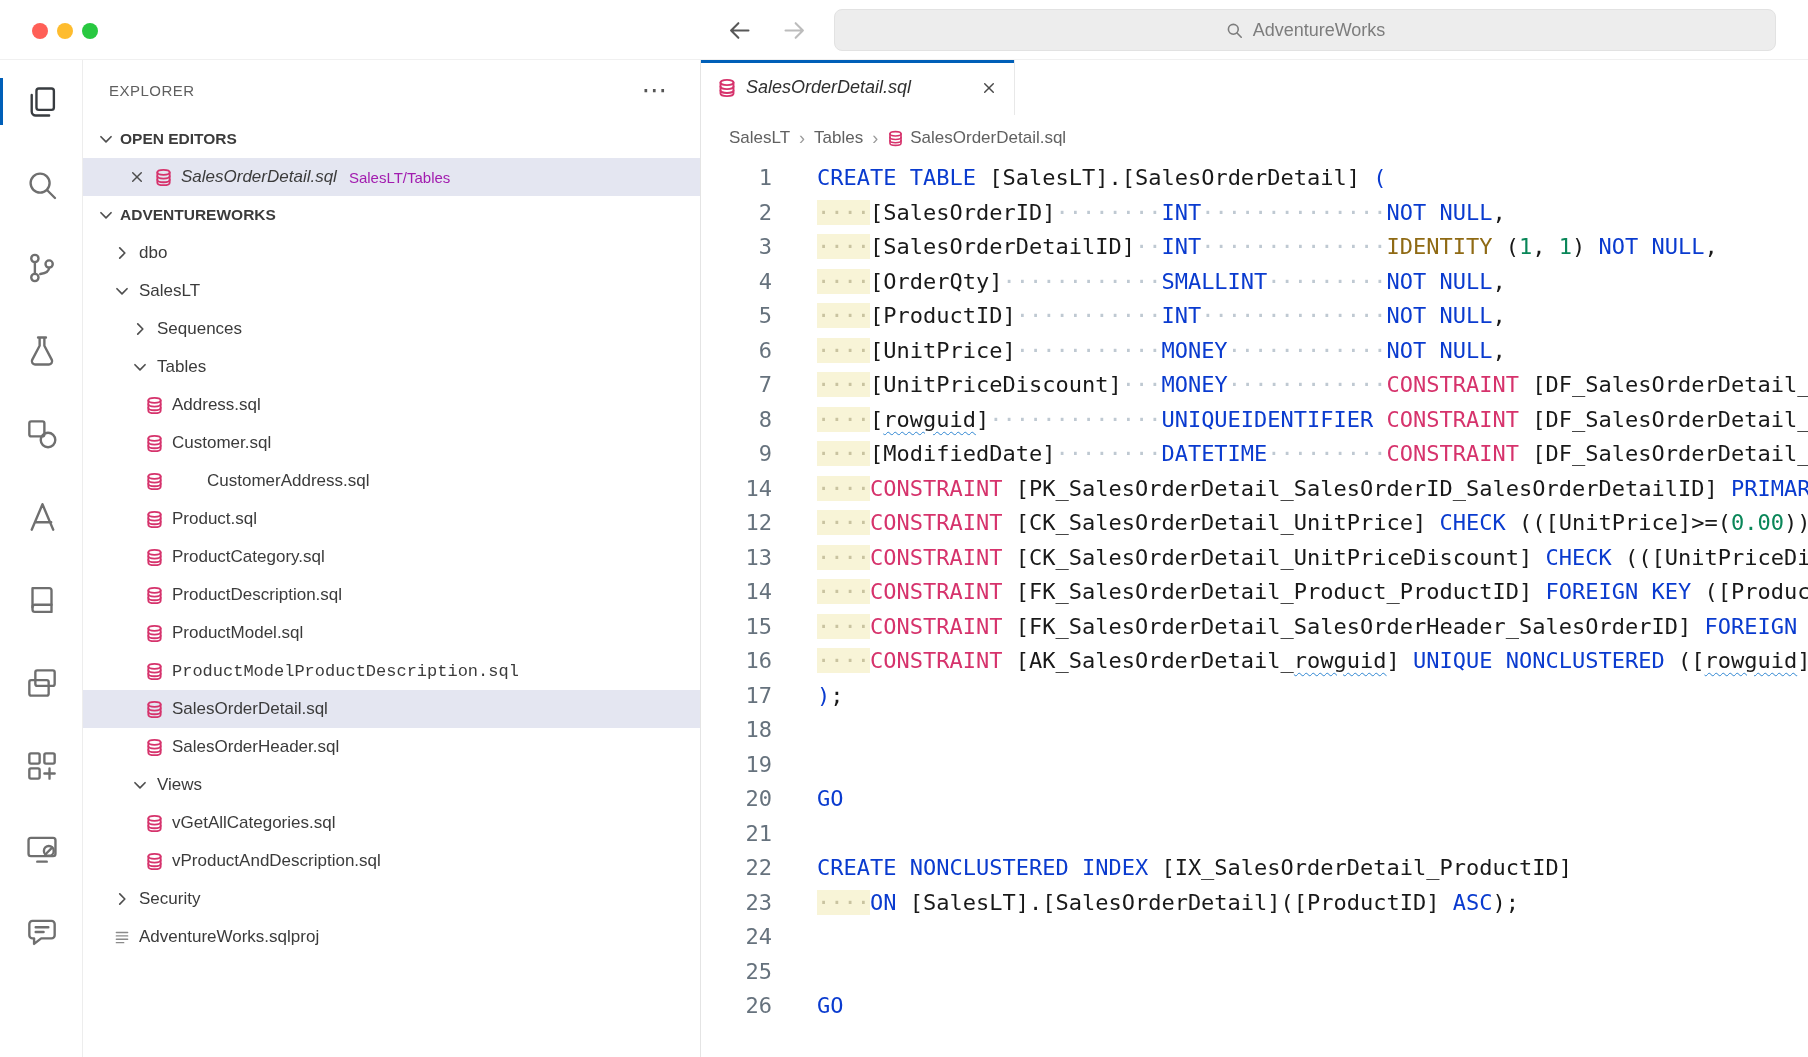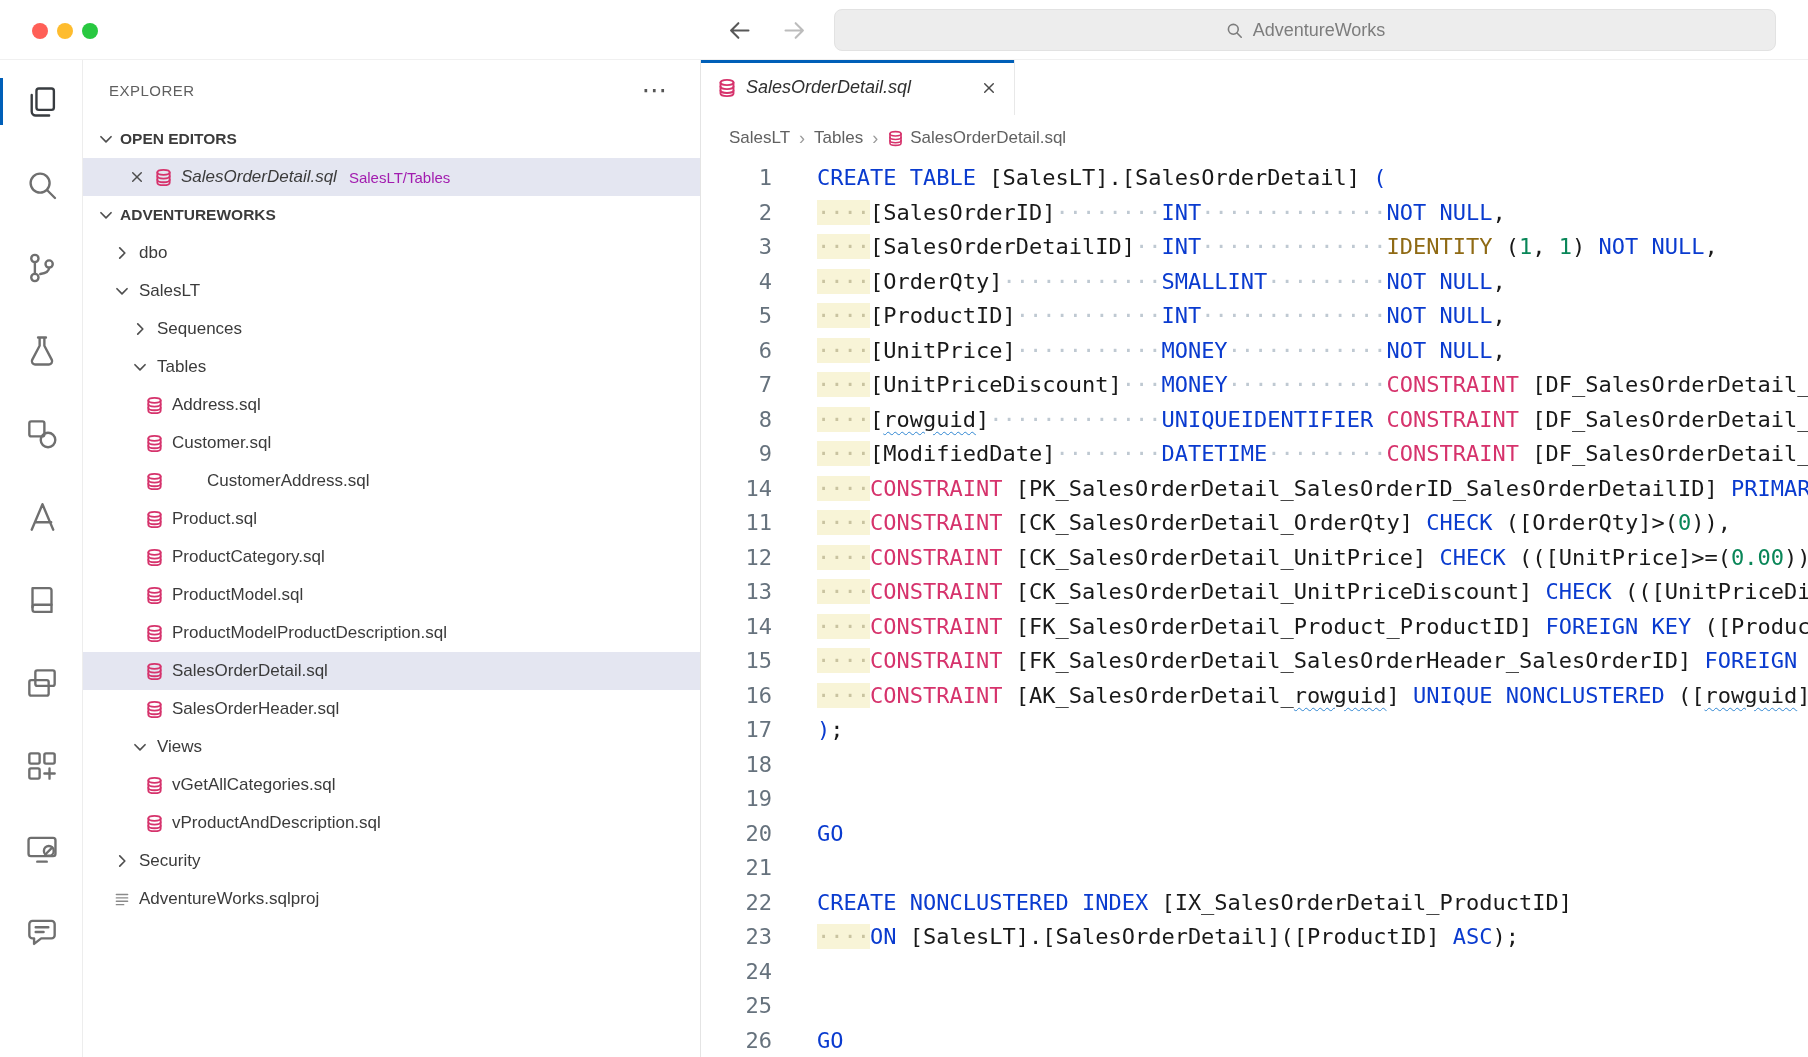--- a/index.html
+++ b/index.html
@@ -317,23 +317,34 @@
           </div>
           <div class="row tree-row" style="padding-left: 62px;">
             <span class="icn">
               <svg width="19" height="19" viewBox="0 0 16 16" fill="none" stroke="var(--db-icon)" stroke-width="1.5" stroke-linecap="round">
                 <ellipse cx="8" cy="3.6" rx="5.2" ry="2.1"></ellipse>
                 <path d="M2.8 3.6v8.8c0 1.16 2.33 2.1 5.2 2.1s5.2-.94 5.2-2.1V3.6"></path>
                 <path d="M2.8 6.8c0 1.16 2.33 2.1 5.2 2.1s5.2-.94 5.2-2.1"></path>
                 <path d="M2.8 9.9c0 1.16 2.33 2.1 5.2 2.1s5.2-.94 5.2-2.1"></path>
               </svg>
             </span>
+            <span class="lbl">ProductDescription.sql</span>
+          </div>
+          <div class="row tree-row" style="padding-left: 62px;">
+            <span class="icn">
+              <svg width="19" height="19" viewBox="0 0 16 16" fill="none" stroke="var(--db-icon)" stroke-width="1.5" stroke-linecap="round">
+                <ellipse cx="8" cy="3.6" rx="5.2" ry="2.1"></ellipse>
+                <path d="M2.8 3.6v8.8c0 1.16 2.33 2.1 5.2 2.1s5.2-.94 5.2-2.1V3.6"></path>
+                <path d="M2.8 6.8c0 1.16 2.33 2.1 5.2 2.1s5.2-.94 5.2-2.1"></path>
+                <path d="M2.8 9.9c0 1.16 2.33 2.1 5.2 2.1s5.2-.94 5.2-2.1"></path>
+              </svg>
+            </span>
             <span class="lbl">ProductModel.sql</span>
           </div>
-          <div class="row tree-row" style="padding-left: 62px;">
+          <div class="row tree-row" style="padding-left: 62px; font-family: Liberation Mono, monospace;">
             <span class="icn">
               <svg width="19" height="19" viewBox="0 0 16 16" fill="none" stroke="var(--db-icon)" stroke-width="1.5" stroke-linecap="round">
                 <ellipse cx="8" cy="3.6" rx="5.2" ry="2.1"></ellipse>
                 <path d="M2.8 3.6v8.8c0 1.16 2.33 2.1 5.2 2.1s5.2-.94 5.2-2.1V3.6"></path>
                 <path d="M2.8 6.8c0 1.16 2.33 2.1 5.2 2.1s5.2-.94 5.2-2.1"></path>
                 <path d="M2.8 9.9c0 1.16 2.33 2.1 5.2 2.1s5.2-.94 5.2-2.1"></path>
               </svg>
             </span>
             <span class="lbl">ProductModelProductDescription.sql</span>
           </div>
@@ -479,24 +490,20 @@
           </div>
           <div class="cl">
             <span class="ln">9</span>
             <span class="lc"><span class="twl">····</span><span class="ti">[ModifiedDate]</span><span class="tw">········</span><span class="tk">DATETIME</span><span class="tw">·········</span><span class="tc">CONSTRAINT</span><span class="ti"> [DF_SalesOrderDetail_ModifiedDate] </span></span>
           </div>
           <div class="cl">
             <span class="ln">14</span>
             <span class="lc"><span class="twl">····</span><span class="tc">CONSTRAINT</span><span class="ti"> [PK_SalesOrderDetail_SalesOrderID_SalesOrderDetailID] </span><span class="tk">PRIMARY KEY CLUSTERED</span></span>
           </div>
           <div class="cl">
-            <span class="ln">11</span>
-            <span class="lc"><span class="twl">····</span><span class="tc">CONSTRAINT</span><span class="ti"> [CK_SalesOrderDetail_OrderQty] </span><span class="tk">CHECK</span><span class="ti"> ([OrderQty]&gt;(</span><span class="tn">0</span><span class="ti">)),</span></span>
-          </div>
-          <div class="cl">
             <span class="ln">12</span>
             <span class="lc"><span class="twl">····</span><span class="tc">CONSTRAINT</span><span class="ti"> [CK_SalesOrderDetail_UnitPrice] </span><span class="tk">CHECK</span><span class="ti"> (([UnitPrice]&gt;=(</span><span class="tn">0.00</span><span class="ti">))),</span></span>
           </div>
           <div class="cl">
             <span class="ln">13</span>
             <span class="lc"><span class="twl">····</span><span class="tc">CONSTRAINT</span><span class="ti"> [CK_SalesOrderDetail_UnitPriceDiscount] </span><span class="tk">CHECK</span><span class="ti"> (([UnitPriceDiscount]&gt;=(</span></span>
           </div>
           <div class="cl">
             <span class="ln">14</span>
             <span class="lc"><span class="twl">····</span><span class="tc">CONSTRAINT</span><span class="ti"> [FK_SalesOrderDetail_Product_ProductID] </span><span class="tk">FOREIGN KEY</span><span class="ti"> ([ProductID]) </span></span>

